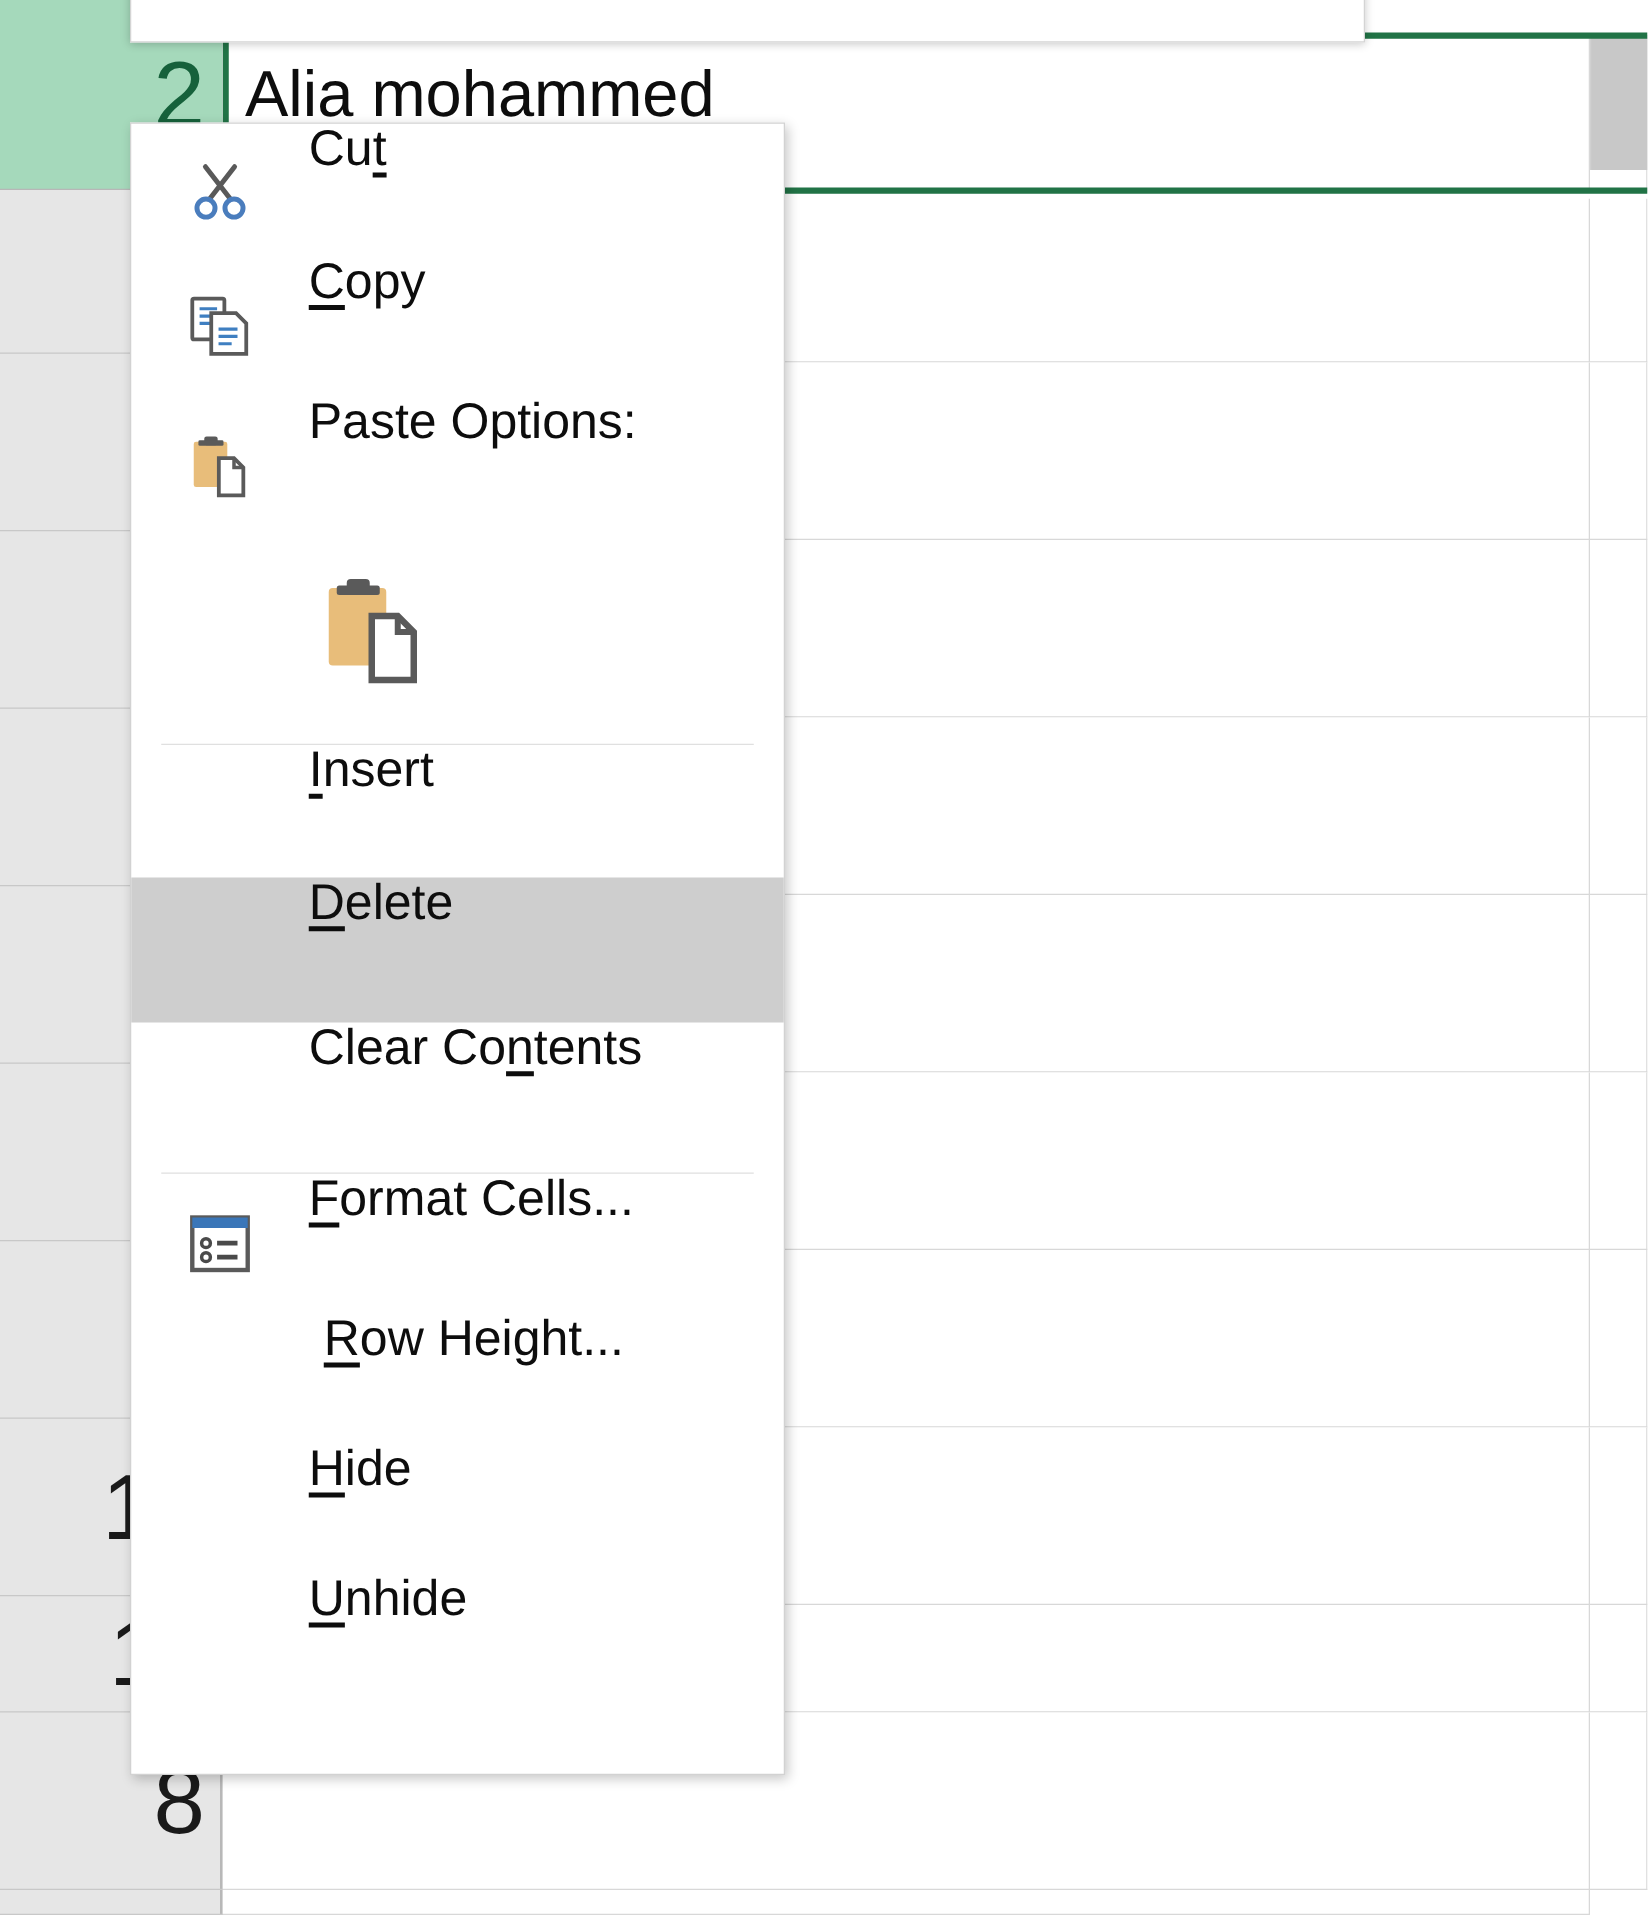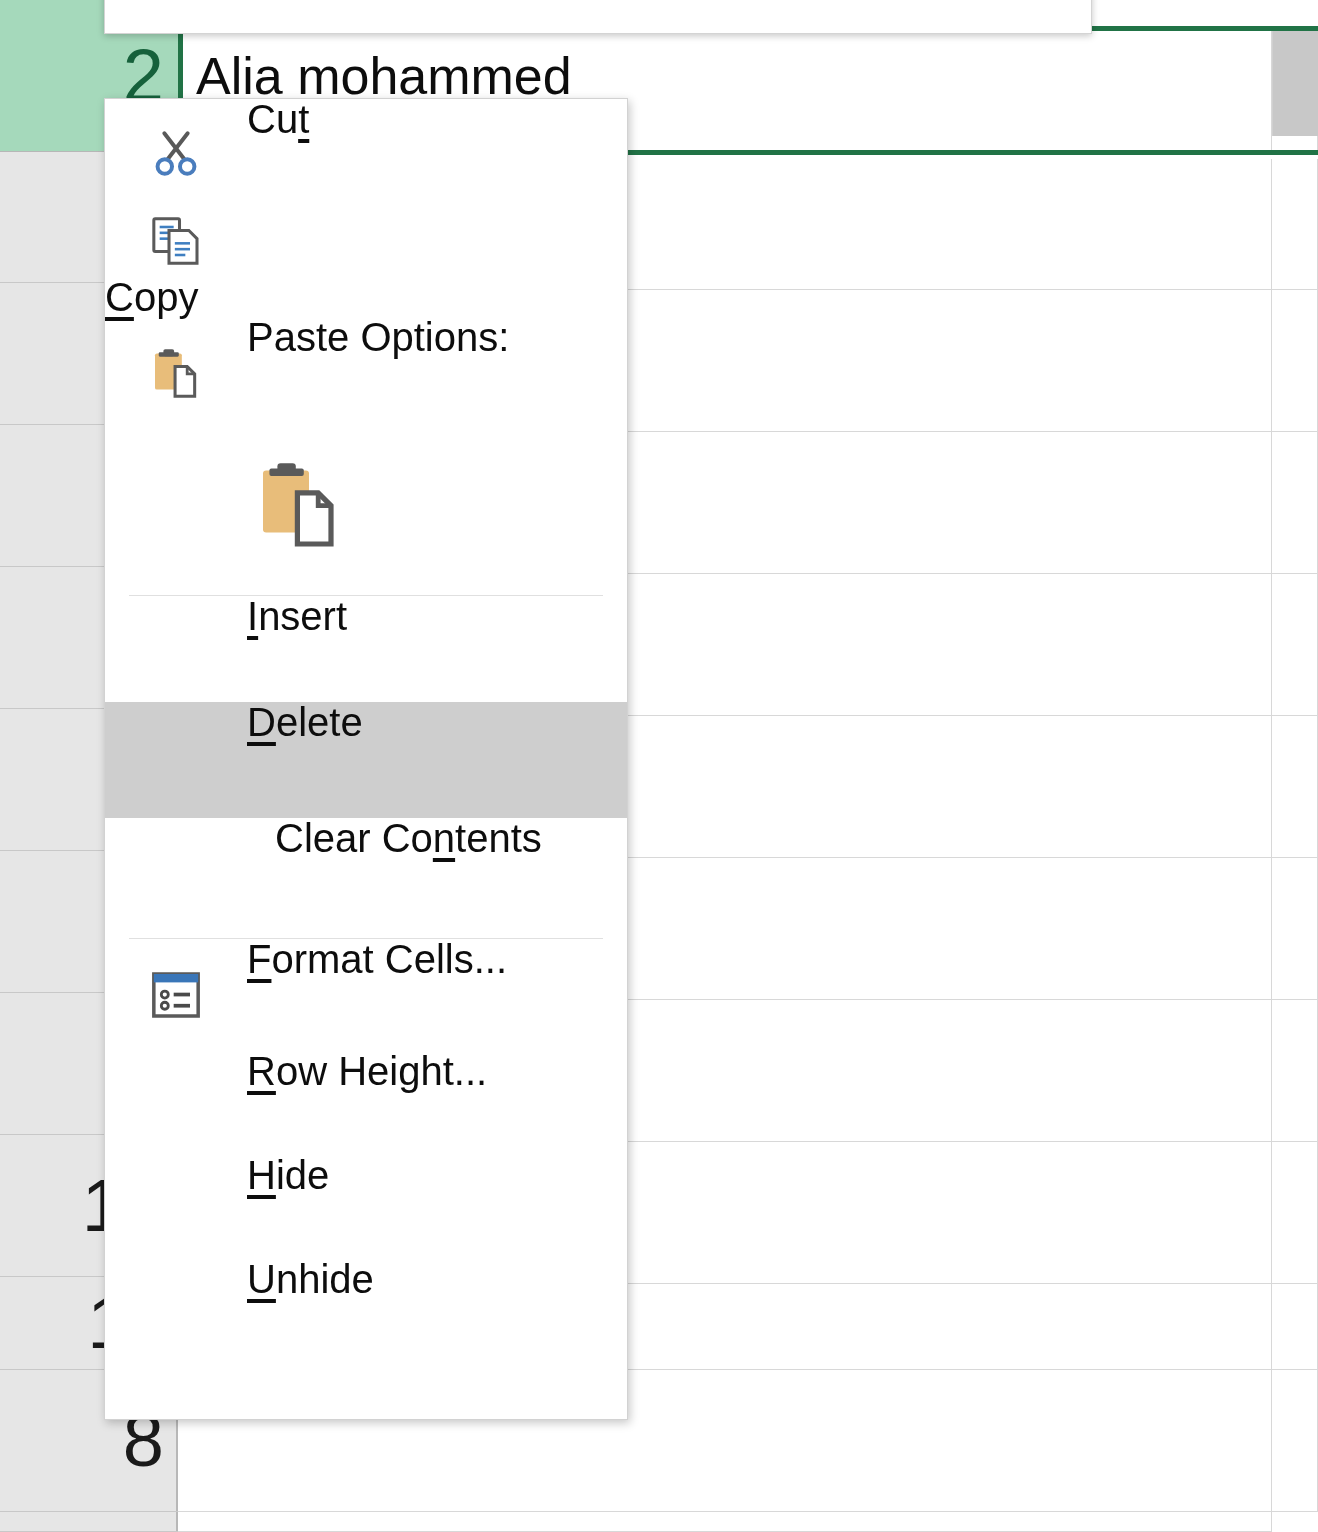--- a/index.html
+++ b/index.html
@@ -215,21 +215,21 @@
           </g>
           <circle cx="7.2" cy="18.2" r="3.1" fill="none" stroke="#4a7dbd" stroke-width="1.7"></circle>
           <circle cx="16.8" cy="18.2" r="3.1" fill="none" stroke="#4a7dbd" stroke-width="1.7"></circle>
         </svg>
       </div>
       <span class="ctx-label">
         Cu<u>t</u>
       </span>
     </div>
 
-    <div class="ctx-item" style="height:112px;flex-direction:column;">
+    <div class="ctx-item" style="height:112px;">
       <div class="ctx-icon">
         <svg width="56" height="56" viewBox="0 0 24 24" aria-hidden="true">
           <rect x="2.5" y="2.5" width="11" height="14" rx="0.6" fill="#ffffff" stroke="#5a5a5a" stroke-width="1.3"></rect>
           <g stroke="#3f7fc1" stroke-width="1.1">
             <line x1="5" y1="6" x2="11" y2="6"></line>
               <line x1="5" y1="8.5" x2="11" y2="8.5"></line>
               <line x1="5" y1="11" x2="9.5" y2="11"></line>
           </g>
           <path d="M9 7.5 h8.5 l3.5 3.5 v10.5 h-12 z" fill="#ffffff" stroke="#5a5a5a" stroke-width="1.3"></path>
           <g stroke="#3f7fc1" stroke-width="1.1">
@@ -279,21 +279,21 @@
       </span>
     </div>
 
     <div class="ctx-item hl" style="height:116px;">
       <div class="ctx-icon"></div>
       <span class="ctx-label">
         <u>D</u>elete
       </span>
     </div>
 
-    <div class="ctx-item" style="height:108px;margin-left:28px;">
+    <div class="ctx-item" style="height:108px;">
       <div class="ctx-icon"></div>
       <span class="ctx-label">
         Clear Co<u>n</u>tents
       </span>
     </div>
 
     <div class="ctx-sep" style="margin-top:12px;"></div>
 
     <div class="ctx-item" style="height:112px;">
       <div class="ctx-icon">
@@ -304,21 +304,21 @@
           <circle cx="7.2" cy="16.6" r="1.5" fill="none" stroke="#4a4a4a" stroke-width="1.2"></circle>
           <line x1="11" y1="11.8" x2="18" y2="11.8" stroke="#4a4a4a" stroke-width="1.6"></line>
           <line x1="11" y1="16.6" x2="18" y2="16.6" stroke="#4a4a4a" stroke-width="1.6"></line>
         </svg>
       </div>
       <span class="ctx-label">
         <u>F</u>ormat Cells...
       </span>
     </div>
 
-    <div class="ctx-item" style="height:104px;">
+    <div class="ctx-item" style="height:104px;margin-left:12px;">
       <div class="ctx-icon"></div>
       <span class="ctx-label">
         <u>R</u>ow Height...
       </span>
     </div>
 
     <div class="ctx-item" style="height:104px;">
       <div class="ctx-icon"></div>
       <span class="ctx-label">
         <u>H</u>ide

